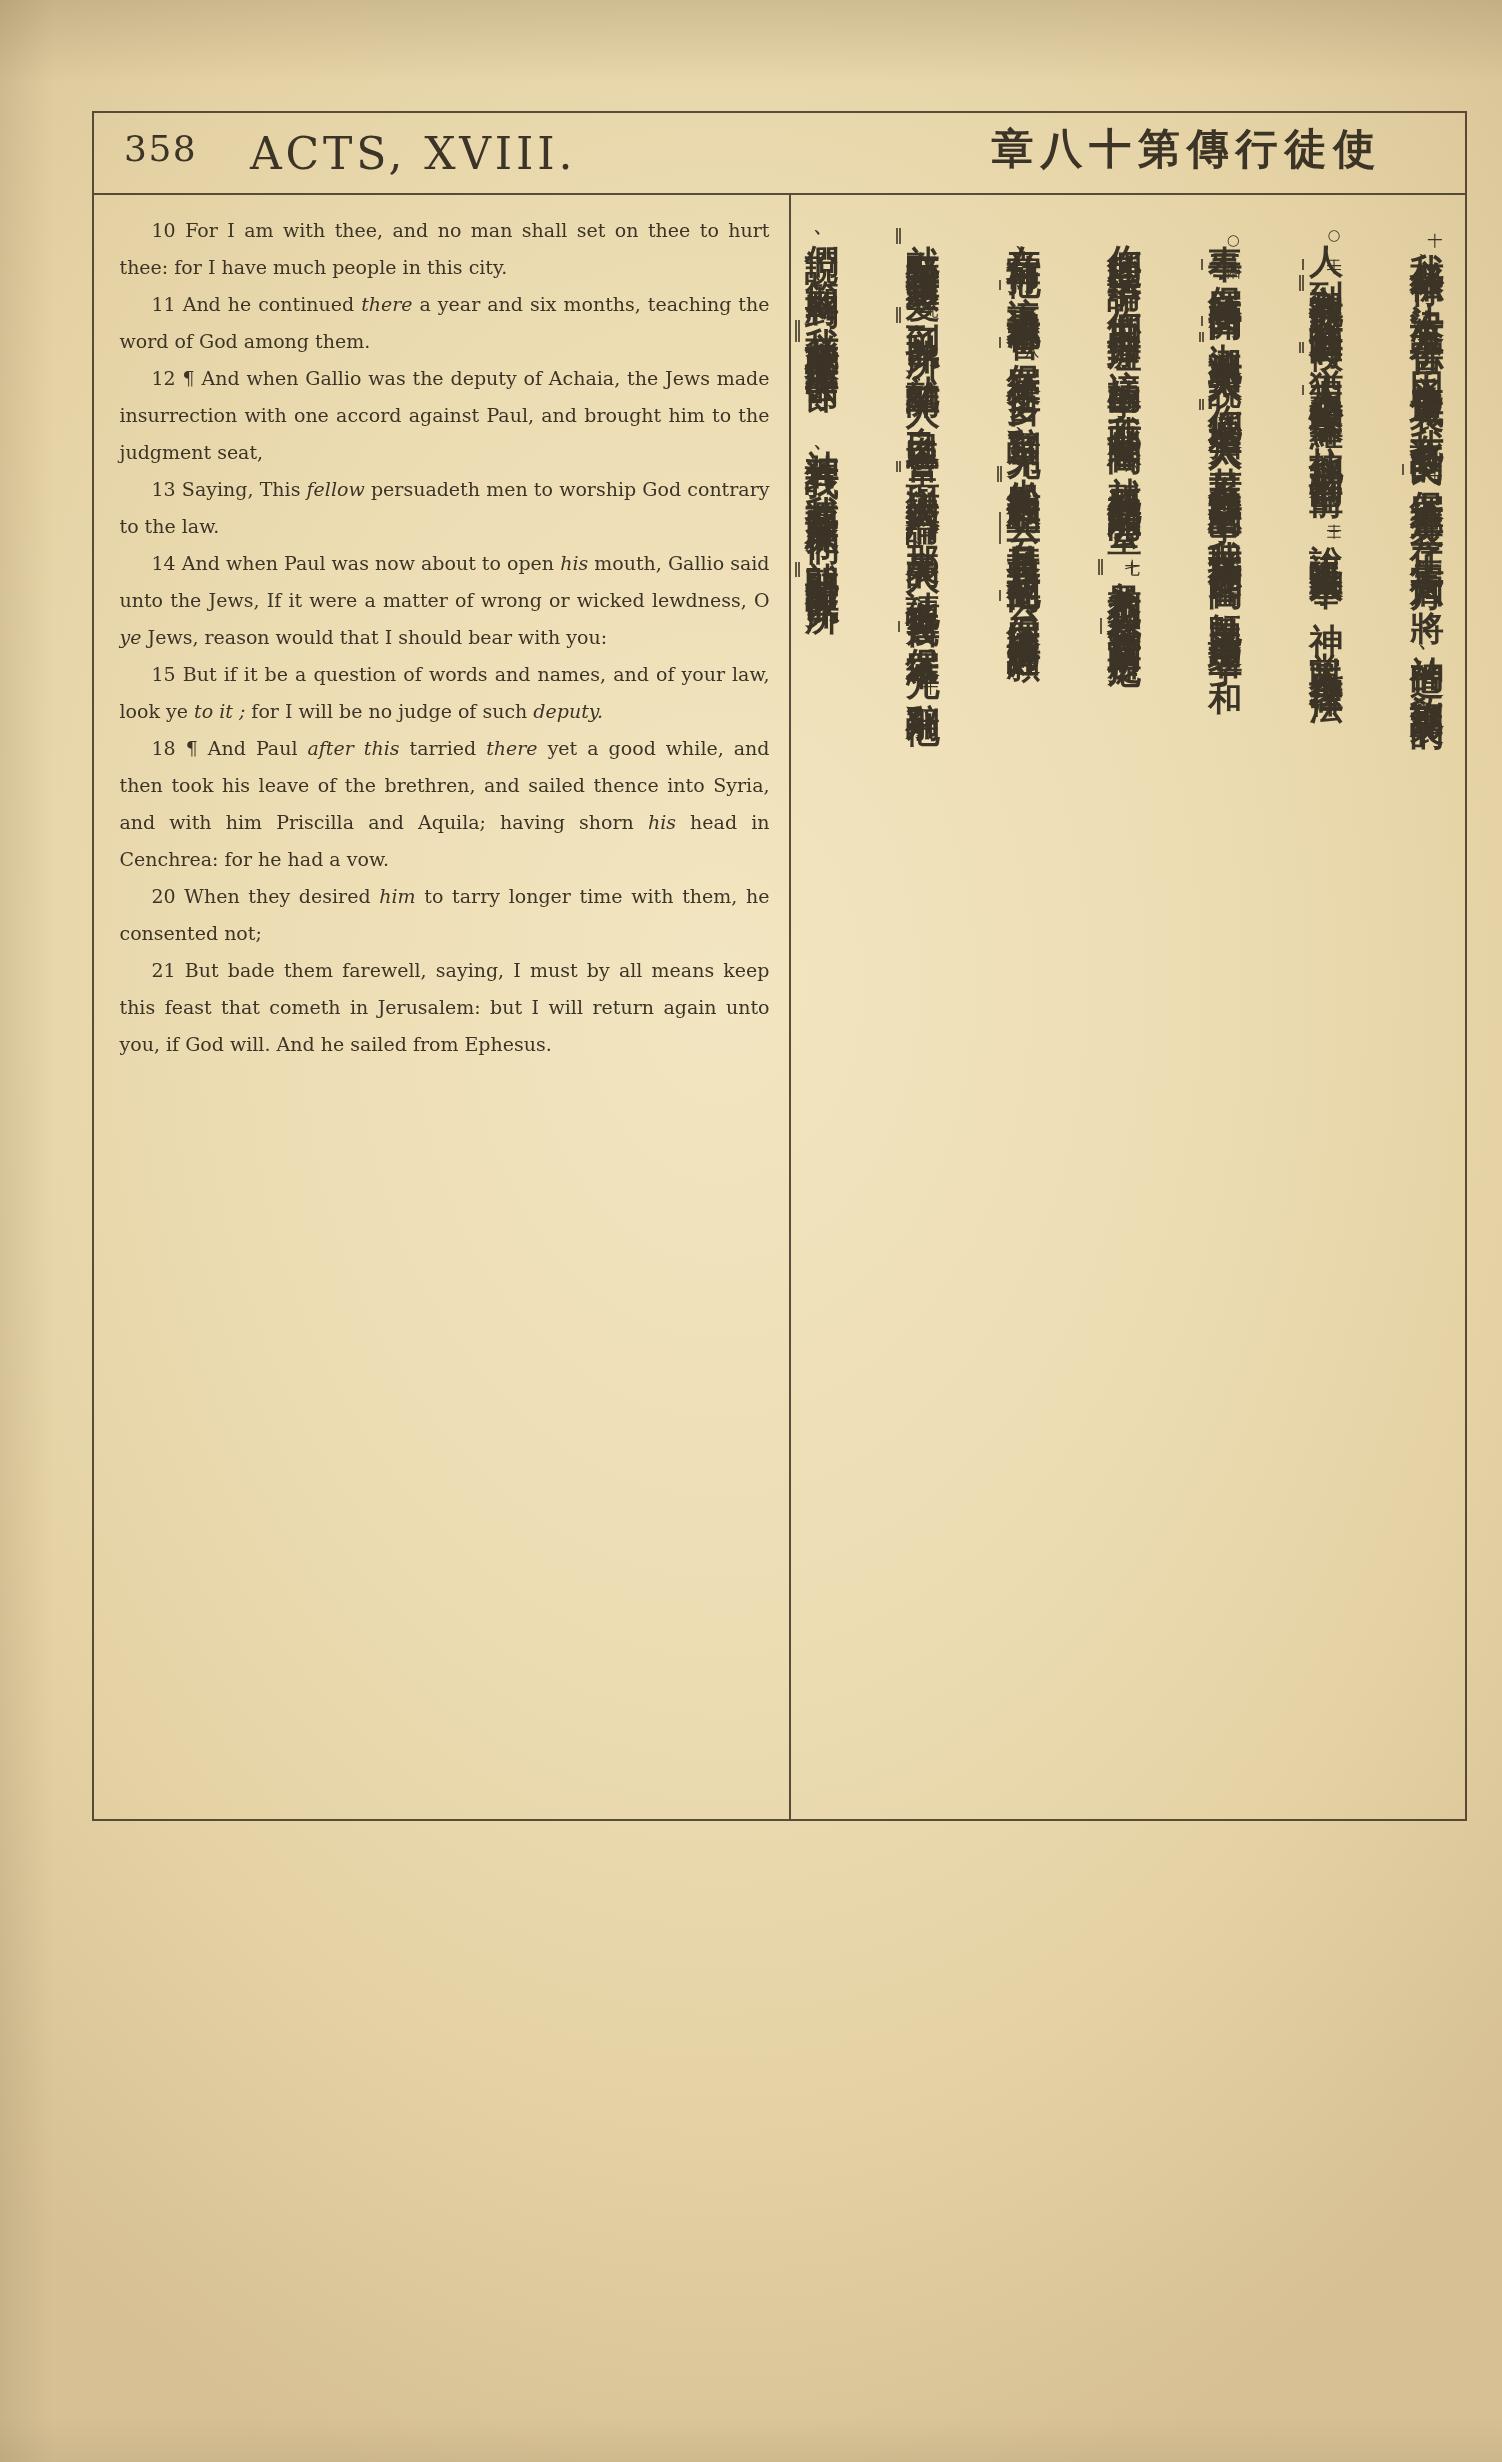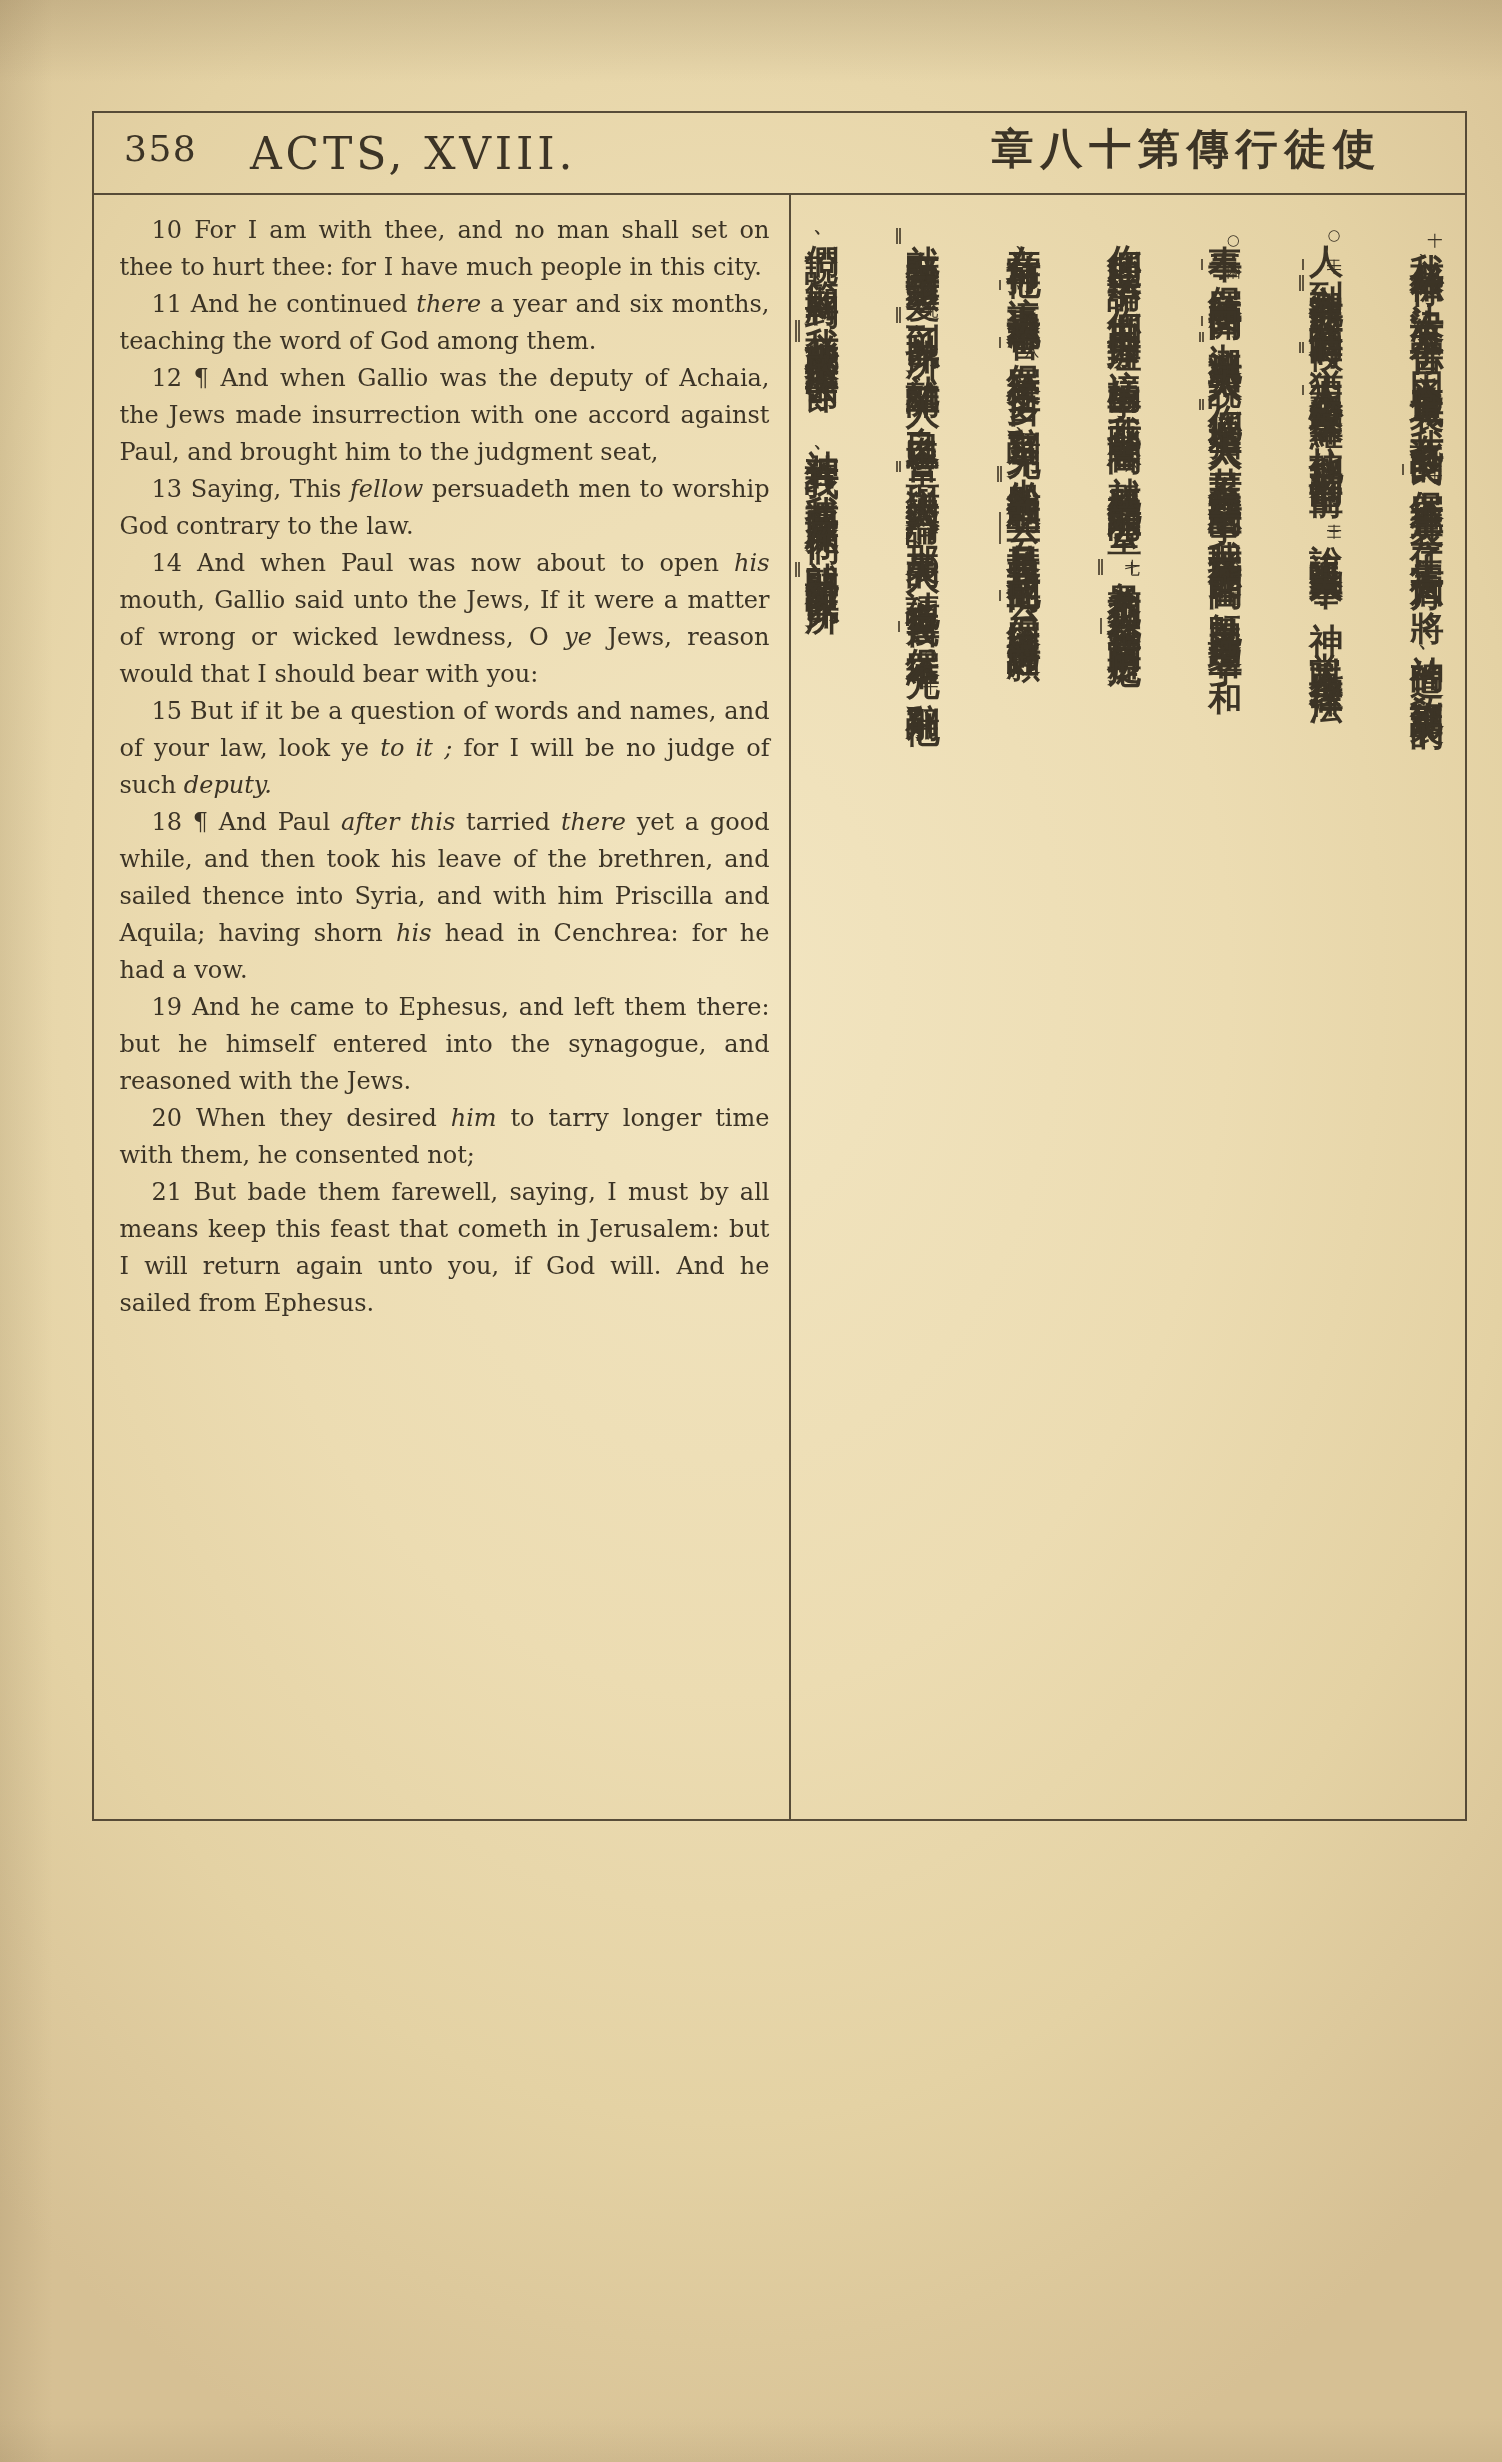--- a/index.html
+++ b/index.html
@@ -23,21 +23,21 @@
   .pagehead{position:relative;height:80px;border-bottom:2.3px solid rgba(62,52,36,.85);}
   .pagenum{position:absolute;left:30px;top:15px;font-size:36px;letter-spacing:1.5px;}
   .titleen{position:absolute;left:156px;top:15px;font-size:44px;letter-spacing:3.8px;}
   .titlezh{
     position:absolute;left:800px;top:7.5px;width:488px;text-align:right;
     font-size:42px;letter-spacing:6.8px;font-weight:bold;white-space:nowrap;
   }
   .content{position:absolute;top:82px;bottom:0;left:0;right:0;display:flex;}
   .english{
     width:695px;box-sizing:border-box;padding:16.5px 19.5px 0 25.5px;
-    font-size:24px;line-height:37px;text-align:justify;
+    font-size:19px;line-height:37px;text-align:justify;
   }
   .english p{margin:0;text-indent:32px;}
   .english i{font-style:italic;}
   .vdivider{width:0;border-left:2.3px solid rgba(62,52,36,.85);}
   .chinese{
     flex:1;box-sizing:border-box;padding:22.5px 16.5px 0 9px;
     display:flex;flex-direction:row-reverse;justify-content:space-between;
     align-items:flex-start;
   }
   .ccol{
@@ -64,21 +64,20 @@
   </div>
   <div class="content">
     <div class="english">
         <p><span>10 For I am with thee, and no man shall set on thee to hurt thee: for I have much people in this city.</span></p>
         <p><span>11 And he continued </span><i>there</i><span> a year and six months, teaching the word of God among them.</span></p>
         <p><span>12 ¶ And when Gallio was the deputy of Achaia, the Jews made insurrection with one accord against Paul, and brought him to the judgment seat,</span></p>
         <p><span>13 Saying, This </span><i>fellow</i><span> persuadeth men to worship God contrary to the law.</span></p>
         <p><span>14 And when Paul was now about to open </span><i>his</i><span> mouth, Gallio said unto the Jews, If it were a matter of wrong or wicked lewdness, O </span><i>ye</i><span> Jews, reason would that I should bear with you:</span></p>
         <p><span>15 But if it be a question of words and names, and of your law, look ye </span><i>to it ;</i><span> for I will be no judge of such </span><i>deputy.</i></p>
         <p><span>18 ¶ And Paul </span><i>after this</i><span> tarried </span><i>there</i><span> yet a good while, and then took his leave of the brethren, and sailed thence into Syria, and with him Priscilla and Aquila; having shorn </span><i>his</i><span> head in Cenchrea: for he had a vow.</span></p>
-        <p><span>19 And he came to Ephesus, and left them there: but he himself entered into the synagogue, and reasoned with the Jews.</span></p>
         <p><span>20 When they desired </span><i>him</i><span> to tarry longer time with them, he consented not;</span></p>
         <p><span>21 But bade them farewell, saying, I must by all means keep this feast that cometh in Jerusalem: but I will return again unto you, if God will. And he sailed from Ephesus.</span></p>
       </div>
     <div class="vdivider"></div>
     <div class="chinese">
         <div class="ccol"><span class="vm">十</span><span><span>我</span><span>必</span><span>保</span><span>佑</span><span>你</span><span class="pc">、</span><span>決</span><span>沒</span><span>有</span><span>人</span><span>下</span><span>手</span><span>害</span><span>你</span><span class="pc">、</span><span>因</span><span>爲</span><span>在</span><span>這</span><span>城</span><span>裏</span><span class="pc">、</span><span>我</span><span>有</span><span>許</span><span>多</span><span>的</span><span>民</span></span><span class="vm">○十一</span><span class="pn"><span>保</span><span>羅</span></span><span><span>在</span><span>那</span><span>裏</span><span class="pc">、</span><span>住</span><span>了</span><span>一</span><span>年</span><span>零</span><span>六</span><span>個</span><span>月</span><span class="pc">、</span><span>將</span><span>　</span><span>神</span><span>的</span><span>道</span><span class="pc">、</span><span>敎</span><span>訓</span><span>那</span><span>裏</span><span>的</span></span></div>
         <div class="ccol"><span><span>人</span></span><span class="vm">○十二</span><span><span>到</span></span><span class="pn"><span>迦</span><span>流</span></span><span><span>作</span></span><span class="gn"><span>亞</span><span>該</span><span>亞</span></span><span><span>方</span><span>伯</span><span>的</span><span>時</span><span>候</span><span class="pc">、</span></span><span class="gn"><span>猶</span><span>太</span></span><span><span>人</span><span>齊</span><span>心</span><span>來</span><span>攻</span><span>擊</span></span><span class="pn"><span>保</span><span>羅</span></span><span><span class="pc">、</span><span>拉</span><span>他</span><span>到</span><span>方</span><span>伯</span><span>的</span><span>堂</span><span>前</span><span class="pc">、</span></span><span class="vm">○十三</span><span><span>說</span><span>這</span><span>人</span><span>勸</span><span>人</span><span>事</span><span>奉</span><span>　</span><span>神</span><span class="pc">、</span><span>常</span><span>呌</span><span>人</span><span>不</span><span>按</span><span>著</span><span>律</span><span>法</span></span></div>
         <div class="ccol"><span><span>事</span><span>奉</span></span><span class="vm">○十四</span><span class="pn"><span>保</span><span>羅</span></span><span><span>將</span><span>要</span><span>開</span><span>口</span><span class="pc">、</span></span><span class="pn"><span>迦</span><span>流</span></span><span><span>對</span></span><span class="gn"><span>猶</span><span>太</span></span><span><span>人</span><span>說</span><span class="pc">、</span><span>你</span><span>們</span><span>這</span><span>些</span></span><span class="gn"><span>猶</span><span>太</span></span><span><span>人</span><span class="pc">、</span><span>若</span><span>是</span><span>不</span><span>義</span><span>和</span><span>奸</span><span>惡</span><span>的</span><span>事</span><span class="pc">、</span><span>我</span><span>理</span><span>當</span><span>爲</span><span>你</span><span>們</span><span>審</span><span>問</span></span><span class="vm">○十五</span><span><span>旣</span><span>是</span><span>因</span><span>爲</span><span>道</span><span>理</span><span>名</span><span>字</span><span class="pc">、</span><span>和</span></span></div>
         <div class="ccol"><span><span>你</span><span>們</span><span>的</span><span>律</span><span>法</span><span>爭</span><span>論</span><span class="pc">、</span><span>你</span><span>們</span><span>自</span><span>己</span><span>去</span><span>辦</span><span>理</span><span class="pc">、</span><span>這</span><span>樣</span><span>的</span><span>事</span><span class="pc">、</span><span>我</span><span>不</span><span>願</span><span>意</span><span>審</span><span>問</span></span><span class="vm">○十六</span><span><span>就</span><span>趕</span><span>逐</span><span>他</span><span>們</span><span>離</span><span>開</span><span>公</span><span>堂</span><span class="pc">。</span></span><span class="vm">○十七</span><span><span>衆</span></span><span class="gn"><span>希</span><span>利</span><span>尼</span></span><span><span>人</span><span>就</span><span>捉</span><span>住</span><span>管</span><span>會</span><span>堂</span><span>的</span></span><span class="pn"><span>所</span><span>提</span><span>尼</span></span><span><span class="pc">、</span></span></div>
         <div class="ccol"><span><span>在</span><span>堂</span><span>前</span><span>打</span><span>他</span><span class="pc">、</span><span>這</span><span>事</span></span><span class="pn"><span>迦</span><span>流</span></span><span><span>都</span><span>不</span><span>管</span></span><span class="vm">○十八</span><span class="pn"><span>保</span><span>羅</span></span><span><span>又</span><span>住</span><span>了</span><span>多</span><span>日</span><span class="pc">、</span><span>辭</span><span>別</span><span>了</span><span>弟</span><span>兄</span><span class="pc">、</span><span>坐</span><span>船</span><span>往</span></span><span class="gn"><span>敘</span><span>利</span><span>亞</span></span><span><span>去</span><span class="pc">、</span></span><span class="pn"><span>百</span><span>基</span><span>拉</span></span><span class="pn"><span>亞</span><span>居</span><span>拉</span></span><span><span>和</span><span>他</span><span>同</span><span>去</span><span class="pc">。</span></span><span class="pn"><span>保</span><span>羅</span></span><span><span>因</span><span>爲</span><span>許</span><span>過</span><span>願</span><span class="pc">、</span></span></div>

